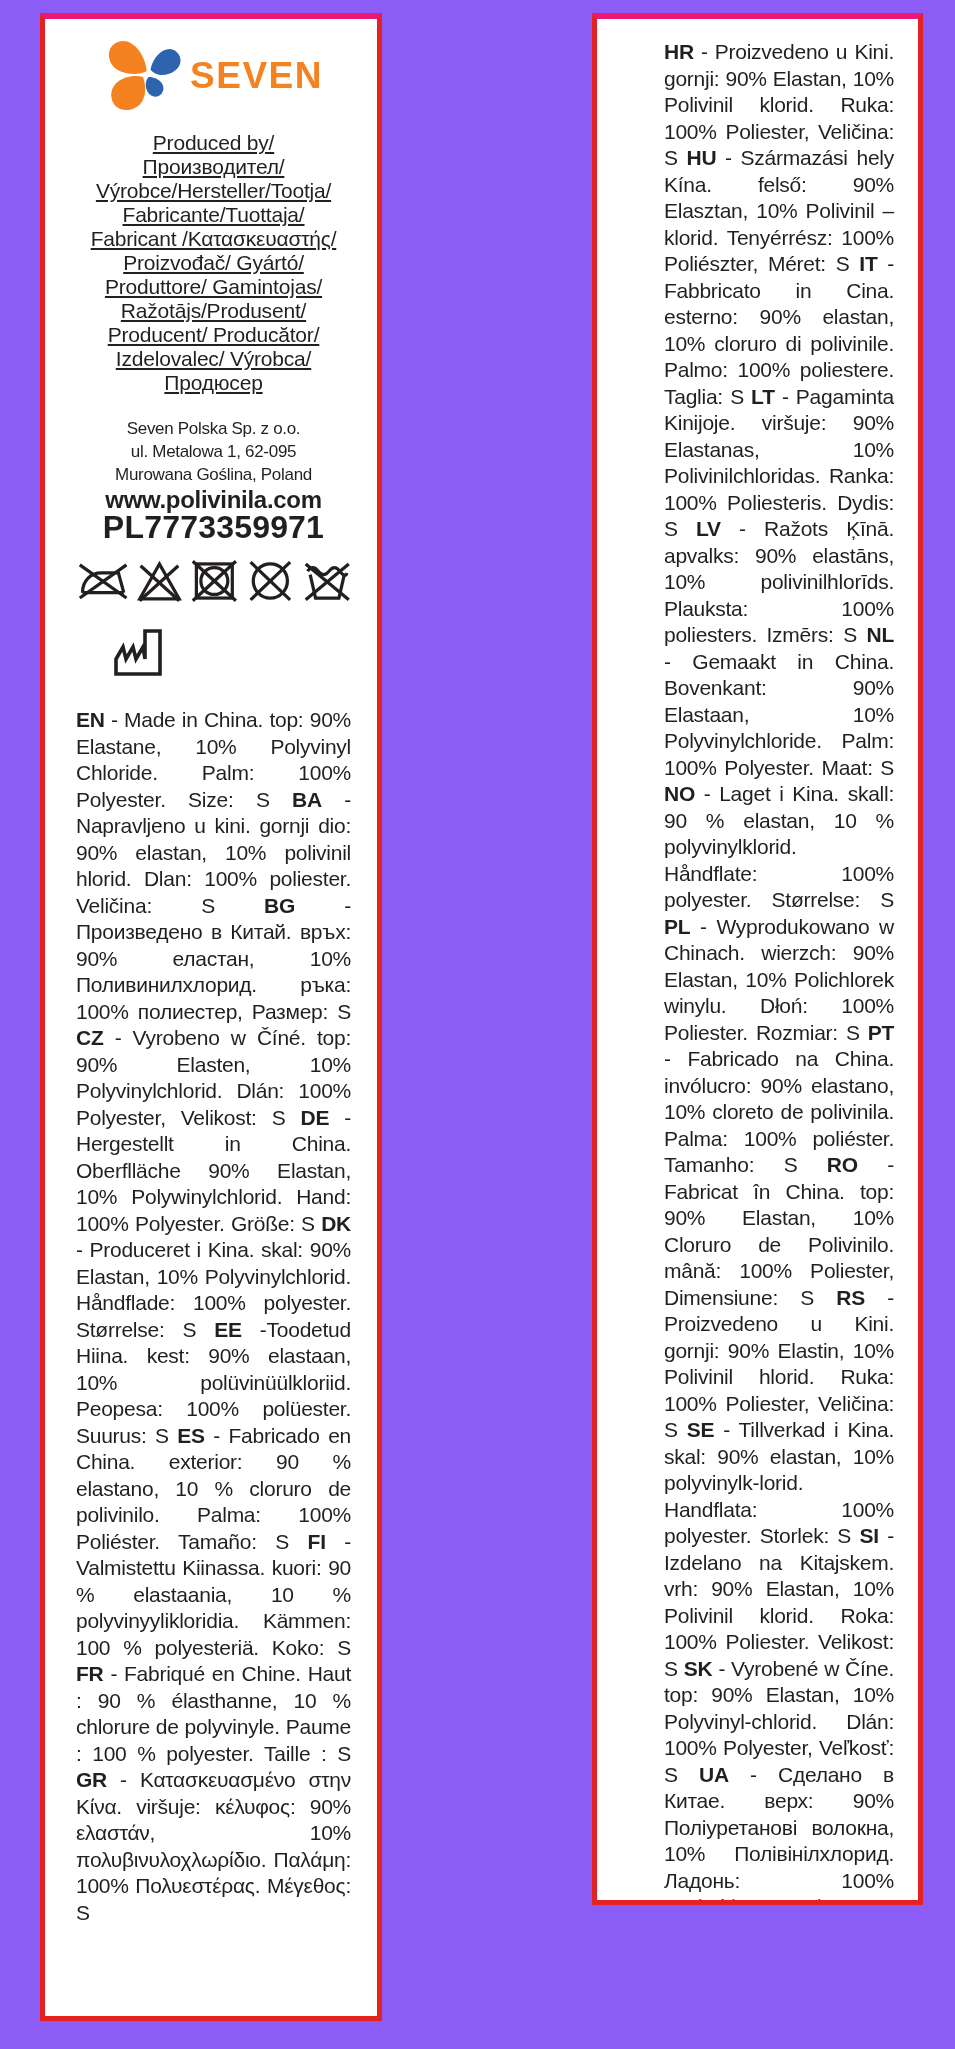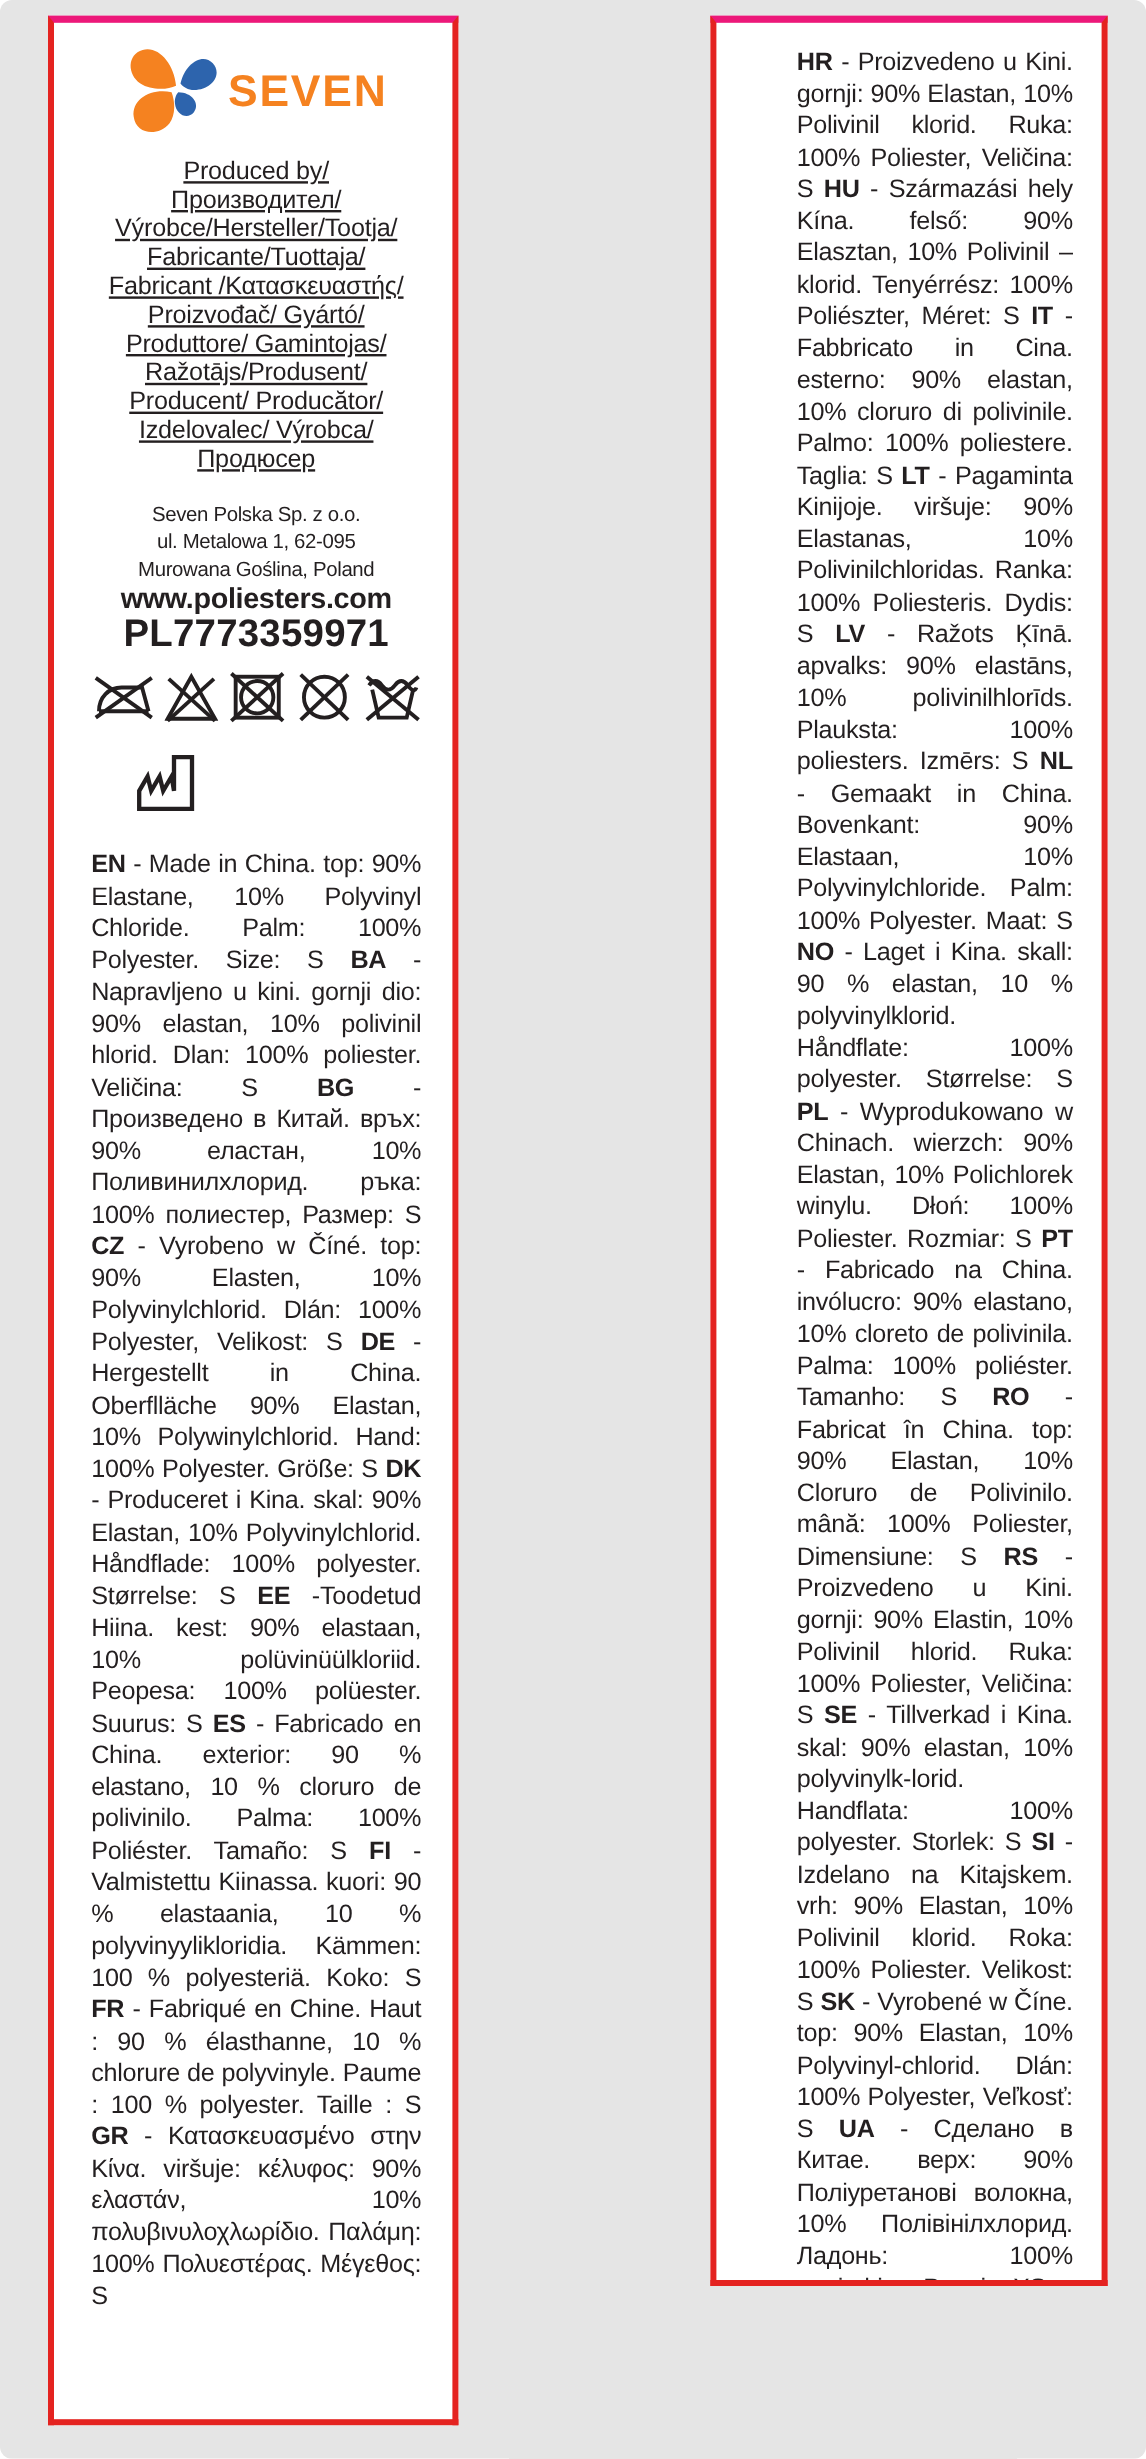--- a/index.html
+++ b/index.html
@@ -1,18 +1,18 @@
 <!DOCTYPE html>
 <html><head>
 <meta charset="utf-8">
 <style>
   html,body{margin:0;padding:0;background:#fff;}
   body{width:955px;height:2049px;font-family:"Liberation Sans",sans-serif;color:#231f20;
        -webkit-font-smoothing:antialiased;}
-  .page{position:relative;width:955px;height:2049px;background:#e5e5e5;overflow:hidden;border-radius:10px;}
+  .page{position:relative;width:955px;height:2049px;background:#8b5cf6;overflow:hidden;}
 
   .panel{position:absolute;box-sizing:border-box;background:#fff;overflow:hidden;
          border:5px solid #e42320;border-top:6px solid #ec1879;}
   .panel-left{left:40px;top:13px;width:342px;height:2008px;padding:0 26px 0 31px;}
   .panel-right{left:592px;top:13px;width:331px;height:1892px;padding:0 24px 0 19px;}
 
   .brand{margin-top:12px;height:90px;display:flex;align-items:center;justify-content:center;gap:8px;}
   .brand-name{color:#f58220;font-weight:bold;font-size:37px;letter-spacing:1.5px;}
 
   .produced{margin-top:10px;text-align:center;font-size:21px;line-height:24px;letter-spacing:-0.2px;text-decoration:underline;}
@@ -44,21 +44,21 @@
         <path fill="#f58220" d="M42 46 C24 42 6 52 8 68 C10 84 30 86 40 74 C46 66 45 54 42 46 Z"></path>
         <path fill="#2d64ad" d="M50 38 C54 20 70 10 79 20 C88 30 78 44 62 44 C57 44 52 41 50 38 Z"></path>
         <path fill="#2d64ad" d="M48 46 C60 46 68 56 62 64 C56 71 46 66 45 56 C44.6 52 46 48 48 46 Z"></path>
       </svg>
       <span class="brand-name">SEVEN</span>
     </div>
 
     <div class="produced">Produced by/<br>Производител/<br>Výrobce/Hersteller/Tootja/<br>Fabricante/Tuottaja/<br>Fabricant /Κατασκευαστής/<br>Proizvođač/ Gyártó/<br>Produttore/ Gamintojas/<br>Ražotājs/Produsent/<br>Producent/ Producător/<br>Izdelovalec/ Výrobca/<br>Продюсер</div>
 
     <div class="address">Seven Polska Sp. z o.o.<br>ul. Metalowa 1, 62-095<br>Murowana Goślina, Poland</div>
-    <div class="website">www.poliesters.com</div>
+    <div class="website">www.polivinila.com</div>
     <div class="vat">PL7773359971</div>
 
     <div class="care-row">
       <svg class="ico" width="56" height="46" viewBox="0 0 56 46">
         <path d="M5 36 H51 M5 36 C5 23 14 14 26 14 H45 L51 36"></path>
         <line x1="2" y1="5" x2="54" y2="42"></line>
           <line x1="54" y1="5" x2="2" y2="42"></line>
       </svg>
       <svg class="ico" width="50" height="48" viewBox="0 0 50 48">
         <path d="M25 5 L3 44 H47 Z"></path>

